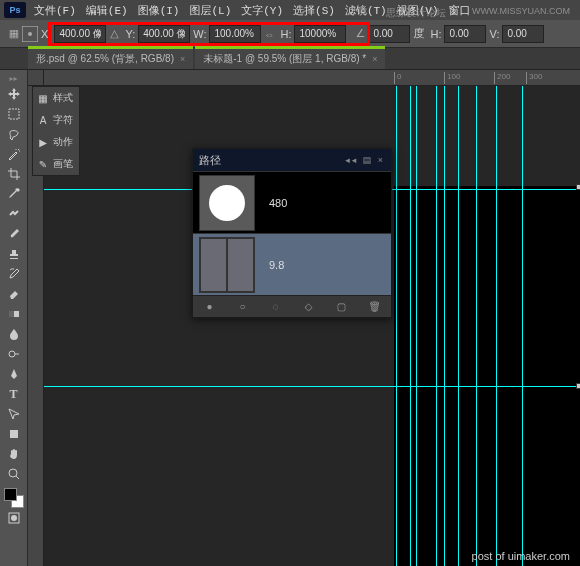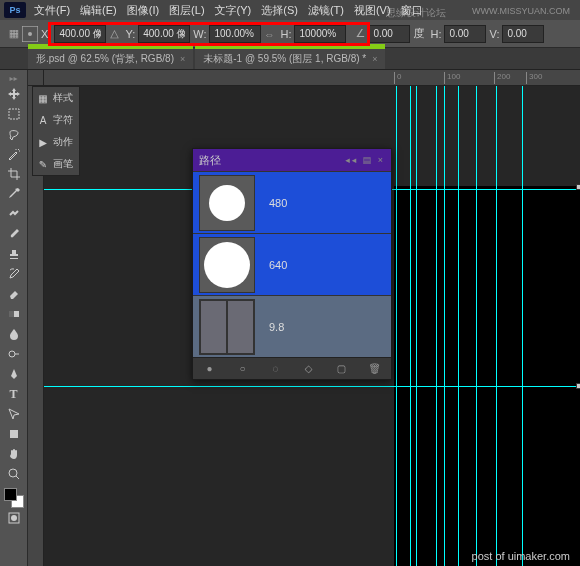--- a/index.html
+++ b/index.html
@@ -1,33 +1,33 @@
 <!DOCTYPE html>
 <html><head>
 <meta charset="utf-8">
 <style>
   * { margin: 0; padding: 0; box-sizing: border-box; font-family: "Microsoft YaHei", Arial, sans-serif; }
   body { width: 580px; height: 566px; background: #535353; overflow: hidden; position: relative; }
   
   
   .menubar { height: 20px; background: #454545; display: flex; align-items: center; padding: 0 4px; font-size: 11px; color: #ddd; }
   .menubar .ps { width: 22px; height: 16px; background: #0a0f2a; color: #5aa0e6; font-size: 9px; font-weight: bold; display: flex; align-items: center; justify-content: center; margin-right: 8px; border-radius: 2px; }
-  .menubar span { margin-right: 10px; cursor: default; }
+  .menubar span { margin-right: 10px; cursor: default; font-family: Liberation Mono, monospace; }
   
   
   .optionsbar { height: 28px; background: #535353; display: flex; align-items: center; font-size: 11px; color: #ccc; padding: 0 6px; border-bottom: 1px solid #2a2a2a; }
   .opt-group { display: flex; align-items: center; margin-right: 6px; }
   .opt-label { margin: 0 3px; font-size: 11px; }
   .opt-input { background: #3a3a3a; border: 1px solid #222; color: #ddd; font-size: 10px; padding: 1px 4px; height: 18px; width: 52px; }
   .opt-icon { width: 16px; height: 16px; display: flex; align-items: center; justify-content: center; color: #aaa; }
   .redbox { position: absolute; border: 3px solid #ff0000; pointer-events: none; z-index: 50; }
   
   
   .tabbar { height: 22px; background: #3a3a3a; display: flex; align-items: flex-end; font-size: 10px; color: #bbb; padding-left: 28px; border-bottom: 1px solid #222; }
-  .tab { padding: 3px 8px; background: #454545; margin-right: 2px; border-top: 5px solid #84cc16; display: flex; align-items: center; }
+  .tab { padding: 3px 8px; background: #454545; margin-right: 2px; border-top: 3px solid #84cc16; display: flex; align-items: center; }
   .tab .x { margin-left: 6px; font-size: 9px; color: #888; }
   
   
   .main { display: flex; height: 496px; }
   
   
   .toolbar { width: 28px; background: #535353; border-right: 1px solid #2a2a2a; display: flex; flex-direction: column; align-items: center; padding-top: 4px; }
   .toolbar .exp { width: 100%; height: 10px; display: flex; justify-content: center; color: #888; font-size: 8px; }
   .tool { width: 22px; height: 20px; display: flex; align-items: center; justify-content: center; color: #ccc; font-size: 12px; margin: 0; cursor: default; }
   .tool svg { width: 14px; height: 14px; }
@@ -47,23 +47,23 @@
   .guide-h { position: absolute; left: 0; right: 0; height: 1px; background: #00ffff; }
   .handle { position: absolute; width: 6px; height: 6px; background: #ccc; border: 1px solid #333; }
   
   
   .panel-tabs { position: absolute; left: 32px; top: 86px; background: #454545; border: 1px solid #222; width: 48px; font-size: 10px; color: #ccc; }
   .panel-tabs .row { height: 22px; display: flex; align-items: center; padding: 0 4px; gap: 4px; }
   .panel-tabs .row .ic { width: 12px; text-align: center; }
   
   
   .layers-panel { position: absolute; left: 192px; top: 148px; width: 200px; background: #454545; border: 1px solid #1b1b1b; box-shadow: 0 2px 8px rgba(0,0,0,0.6); }
-  .lp-head { height: 22px; background: #4c1d95; display: flex; align-items: center; padding: 0 6px; font-size: 11px; color: #ccc; justify-content: space-between; }
+  .lp-head { height: 22px; background: #0f172a; display: flex; align-items: center; padding: 0 6px; font-size: 11px; color: #ccc; justify-content: space-between; }
   .lp-head .right { font-size: 9px; color: #888; letter-spacing: 2px; }
-  .lp-row { height: 62px; background: #1d4ed8; display: flex; align-items: center; border-top: 1px solid #333; }
+  .lp-row { height: 62px; background: #000000; display: flex; align-items: center; border-top: 1px solid #333; }
   .lp-row.sel { background: #5b6b82; }
   .lp-thumb { width: 56px; height: 56px; background: #5a5a5a; margin: 0 4px 0 6px; display: flex; align-items: center; justify-content: center; border: 1px solid #333; }
   .lp-thumb.double { display: flex; gap: 0; }
   .lp-thumb .half { width: 27px; height: 54px; background: #6a6a74; border: 1px solid #333; }
   .circle { background: #fff; border-radius: 50%; }
   .lp-label { font-size: 11px; color: #ddd; margin-left: 10px; }
   .lp-foot { height: 22px; background: #383838; border-top: 1px solid #222; display: flex; align-items: center; justify-content: space-around; }
   .lp-foot .fi { width: 14px; height: 14px; color: #999; font-size: 10px; display:flex; align-items:center; justify-content:center; }
   
   
@@ -299,26 +299,20 @@
   <div class="lp-head">
     <span>路径</span>
     <span class="right">◂◂ ▤ ×</span>
   </div>
   <div class="lp-row">
     <div class="lp-thumb">
         <div class="circle" style="width:36px;height:36px"></div>
       </div>
     <span class="lp-label">480</span>
   </div>
-  <div class="lp-row">
-    <div class="lp-thumb">
-        <div class="circle" style="width:46px;height:46px"></div>
-      </div>
-    <span class="lp-label">640</span>
-  </div>
   <div class="lp-row sel">
     <div class="lp-thumb double">
       <div class="half"></div>
         <div class="half"></div>
     </div>
     <span class="lp-label">9.8</span>
   </div>
   <div class="lp-foot">
     <div class="fi">●</div>
     <div class="fi">○</div>

